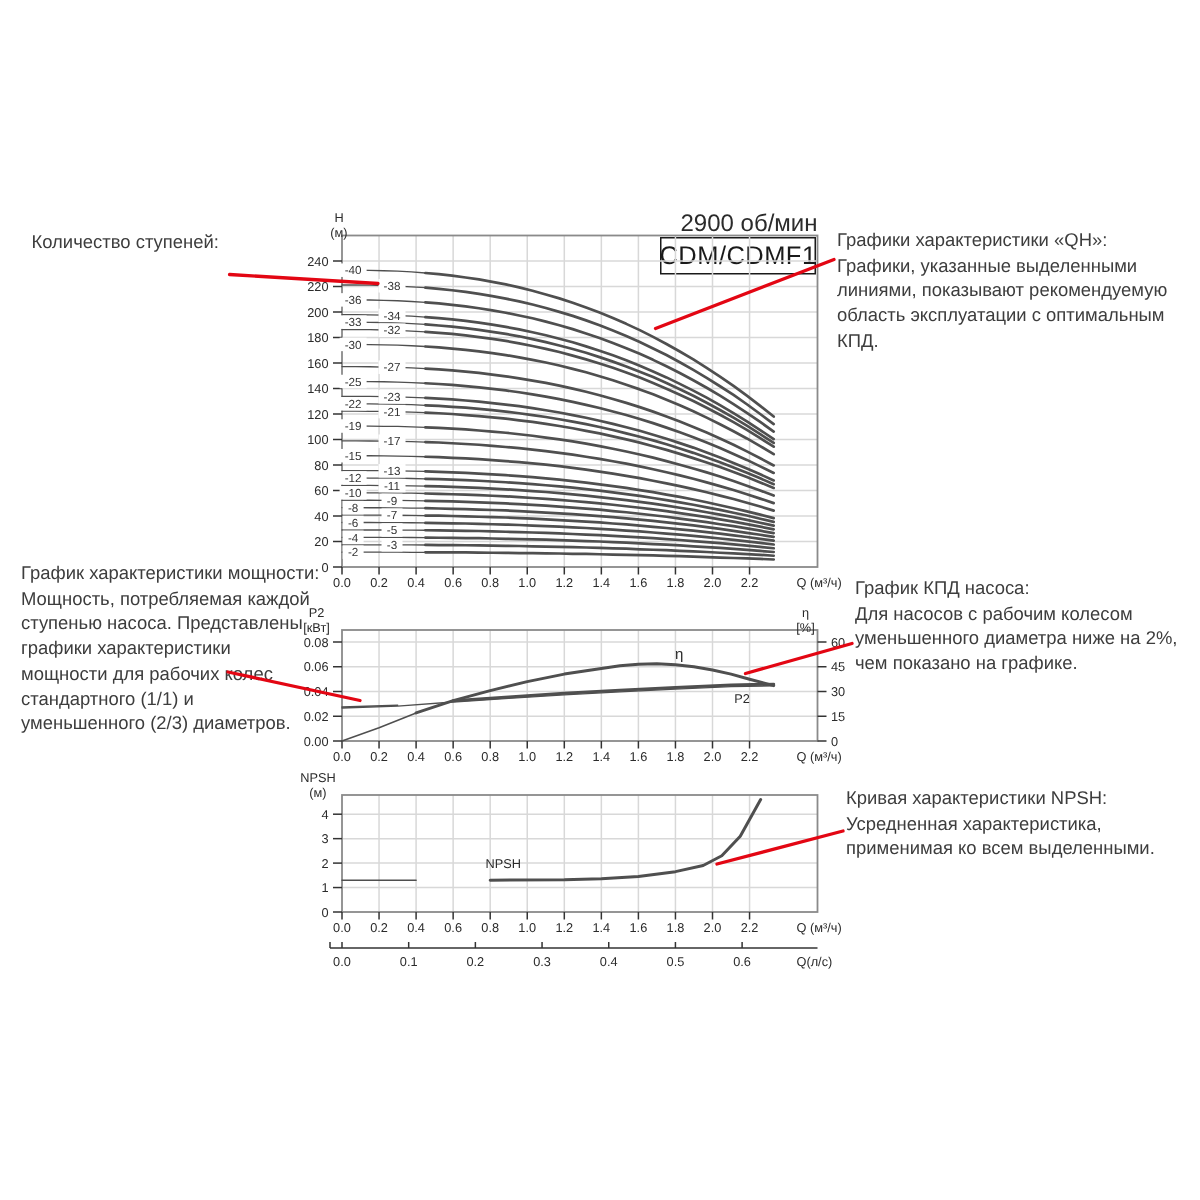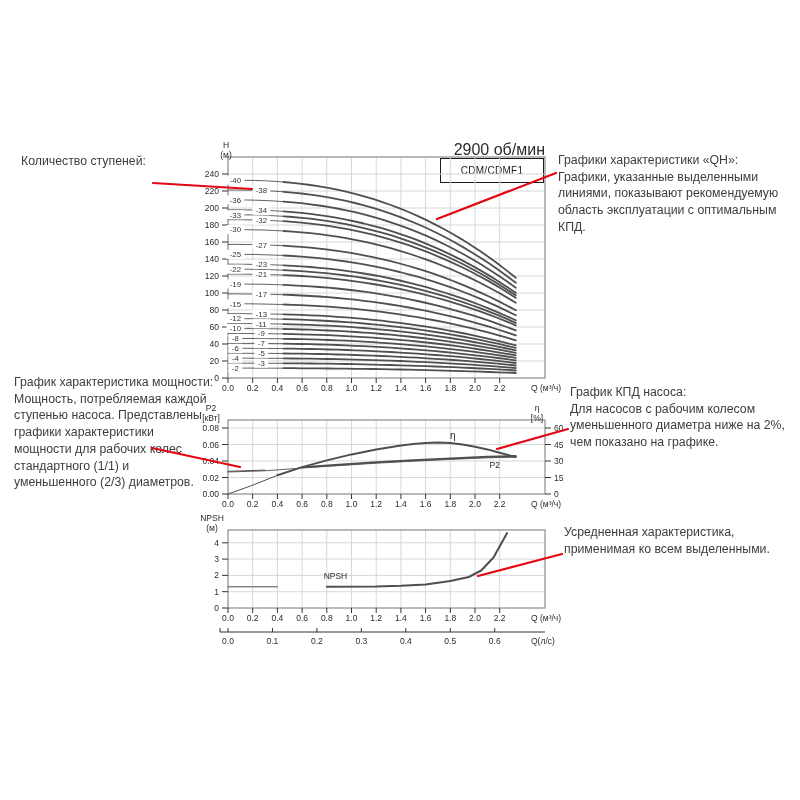--- a/index.html
+++ b/index.html
@@ -9,48 +9,49 @@
   .ann .t{white-space:nowrap;}
   .ann1{left:21px;top:153px;width:192px;}
   .ann2{left:558px;top:152px;width:246px;}
   .ann3{left:14px;top:374px;width:200px;}
   .ann4{left:570px;top:384px;width:232px;}
   .ann5{left:564px;top:524px;width:232px;}
   .speed{position:absolute;left:400px;top:141px;width:145px;text-align:right;
          font-size:16px;color:#2b2b2b;}
   .modelbox{position:absolute;left:440px;top:158px;width:102px;height:23px;
             border:1.6px solid #1a1a1a;background:#fff;display:flex;align-items:center;
-            justify-content:center;font-size:10px;color:#1a1a1a;letter-spacing:.3px;}
+            justify-content:center;font-size:17px;color:#1a1a1a;letter-spacing:.3px;}
   svg.charts{position:absolute;left:0;top:0;}
 </style>
 </head>
 <body>
 
 <div class="page">
 
   <div class="ann ann1">
     <div class="t">Количество ступеней:</div>
   </div>
 
   <div class="ann ann2">
     <div class="t">Графики характеристики «QH»:</div>
     <div>Графики, указанные выделенными линиями, показывают рекомендуемую область эксплуатации с оптимальным КПД.</div>
   </div>
 
   <div class="ann ann3">
-    <div class="t">График характеристика мощности:</div>
+    <div class="t">График характеристики мощности:</div>
     <div>Мощность, потребляемая каждой ступенью насоса. Представлены графики характеристики мощности для рабочих колес стандартного (1/1) и уменьшенного (2/3) диаметров.</div>
   </div>
 
   <div class="ann ann4">
     <div class="t">График КПД насоса:</div>
     <div>Для насосов с рабочим колесом уменьшенного диаметра ниже на 2%, чем показано на графике.</div>
   </div>
 
   <div class="ann ann5">
+    <div class="t">Кривая характеристики NPSH:</div>
     <div>Усредненная характеристика, применимая ко всем выделенными.</div>
   </div>
 
   <div class="speed">2900 об/мин</div>
   <div class="modelbox">CDM/CDMF1</div>
 
   <svg class="charts" width="800" height="800" viewBox="0 0 800 800">
       <g>
         <line x1="252.7" y1="157" x2="252.7" y2="378" stroke="#d8d8d8" stroke-width="1"></line>
         <line x1="277.4" y1="157" x2="277.4" y2="378" stroke="#d8d8d8" stroke-width="1"></line>

